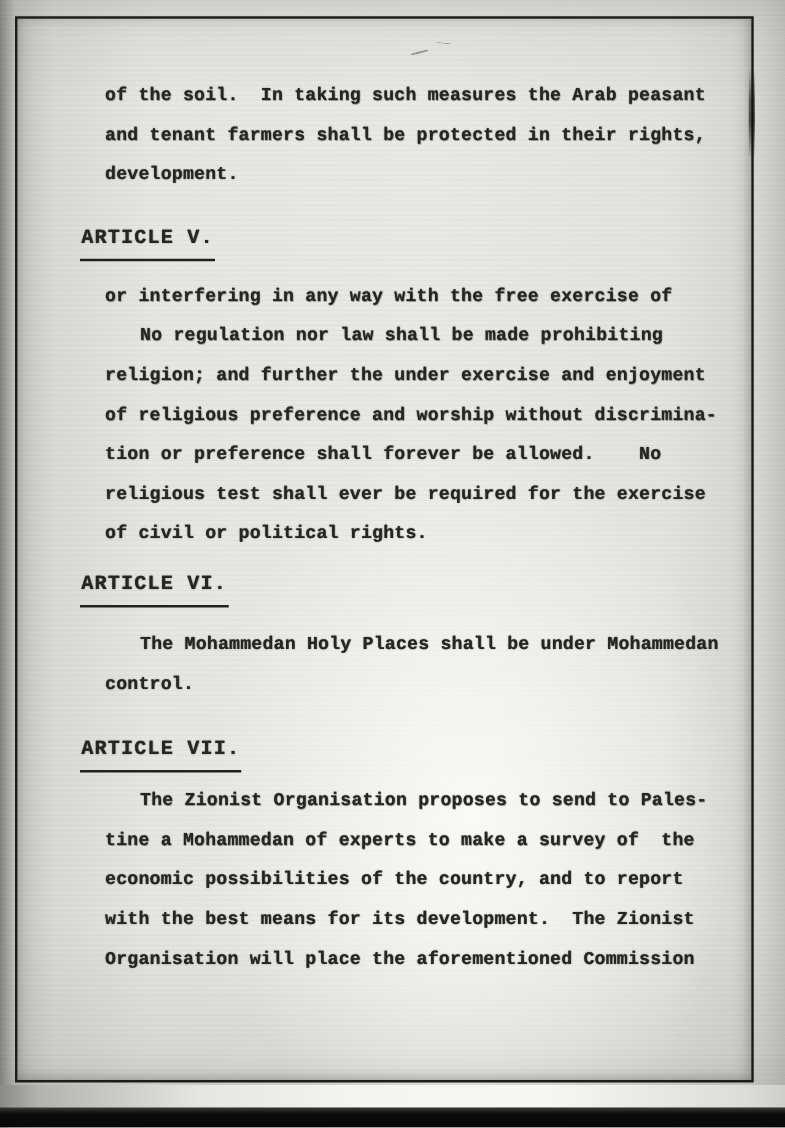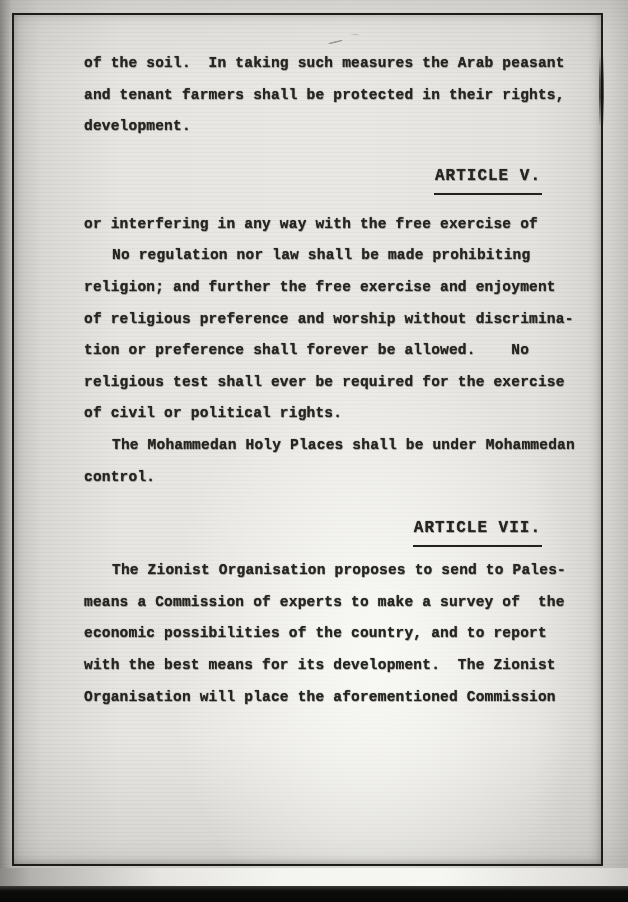--- a/index.html
+++ b/index.html
@@ -43,39 +43,39 @@
   }
   .pencil-mark, .pencil-mark2 {
     position: absolute;
     border-top: 2px solid rgba(92,92,88,0.55);
     border-radius: 60%;
   }
   .pencil-mark  { left: 328px; top: 41px; width: 15px; transform: rotate(-14deg); }
   .pencil-mark2 { left: 349px; top: 34px; width: 12px; transform: rotate(6deg); border-top-width: 1px; }
 
   .textcol {
-    position: absolute; left: 84px; top: 48px; width: 478px;
+    position: absolute; left: 84px; top: 62px; width: 478px;
     color: #26251f;
     font-size: 14.5px;
     font-weight: 700;
     letter-spacing: 0.2px;
     text-shadow: 0 0 1px rgba(40,40,36,0.85), 0.5px 0.5px 0 rgba(40,40,36,0.30);
   }
   .line {
     white-space: pre;
     line-height: 31.6px;
     height: 31.6px;
   }
   .ind { padding-left: 28px; }
   h2 {
     font-size: 16px;
     font-weight: 700;
     letter-spacing: 1px;
     line-height: 31px;
-    text-align: right;
+    text-align: left;
     transform: translateX(-20px);
   }
   .h-v   { margin: 18px 0 14px; }
   .h-vi  { margin: 8px 0 15px; }
   .h-vii { margin: 20px 0 8px; }
   .u {
     display: inline-block;
     border-bottom: 2px solid #22211d;
     padding: 0 1px 1px 1px;
   }
@@ -95,32 +95,33 @@
   <div class="textcol">
 
     <div class="line">of the soil.  In taking such measures the Arab peasant</div>
     <div class="line">and tenant farmers shall be protected in their rights,</div>
     <div class="line">development.</div>
 
     <h2 class="h-v"><span class="u">ARTICLE V.</span></h2>
 
     <div class="line">or interfering in any way with the free exercise of</div>
     <div class="line ind">No regulation nor law shall be made prohibiting</div>
-    <div class="line">religion; and further the free exercise and enjoyment</div>
+    <div class="line">religion; and further the under exercise and enjoyment</div>
     <div class="line">of religious preference and worship without discrimina-</div>
     <div class="line">tion or preference shall forever be allowed.    No</div>
     <div class="line">religious test shall ever be required for the exercise</div>
     <div class="line">of civil or political rights.</div>
 
+    <h2 class="h-vi"><span class="u">ARTICLE VI.</span></h2>
 
     <div class="line ind">The Mohammedan Holy Places shall be under Mohammedan</div>
     <div class="line">control.</div>
 
     <h2 class="h-vii"><span class="u">ARTICLE VII.</span></h2>
 
     <div class="line ind">The Zionist Organisation proposes to send to Pales-</div>
-    <div class="line">means a Commission of experts to make a survey of  the</div>
+    <div class="line">tine a Mohammedan of experts to make a survey of  the</div>
     <div class="line">economic possibilities of the country, and to report</div>
     <div class="line">with the best means for its development.  The Zionist</div>
     <div class="line">Organisation will place the aforementioned Commission</div>
 
   </div>
 </div>
 
 </body></html>

